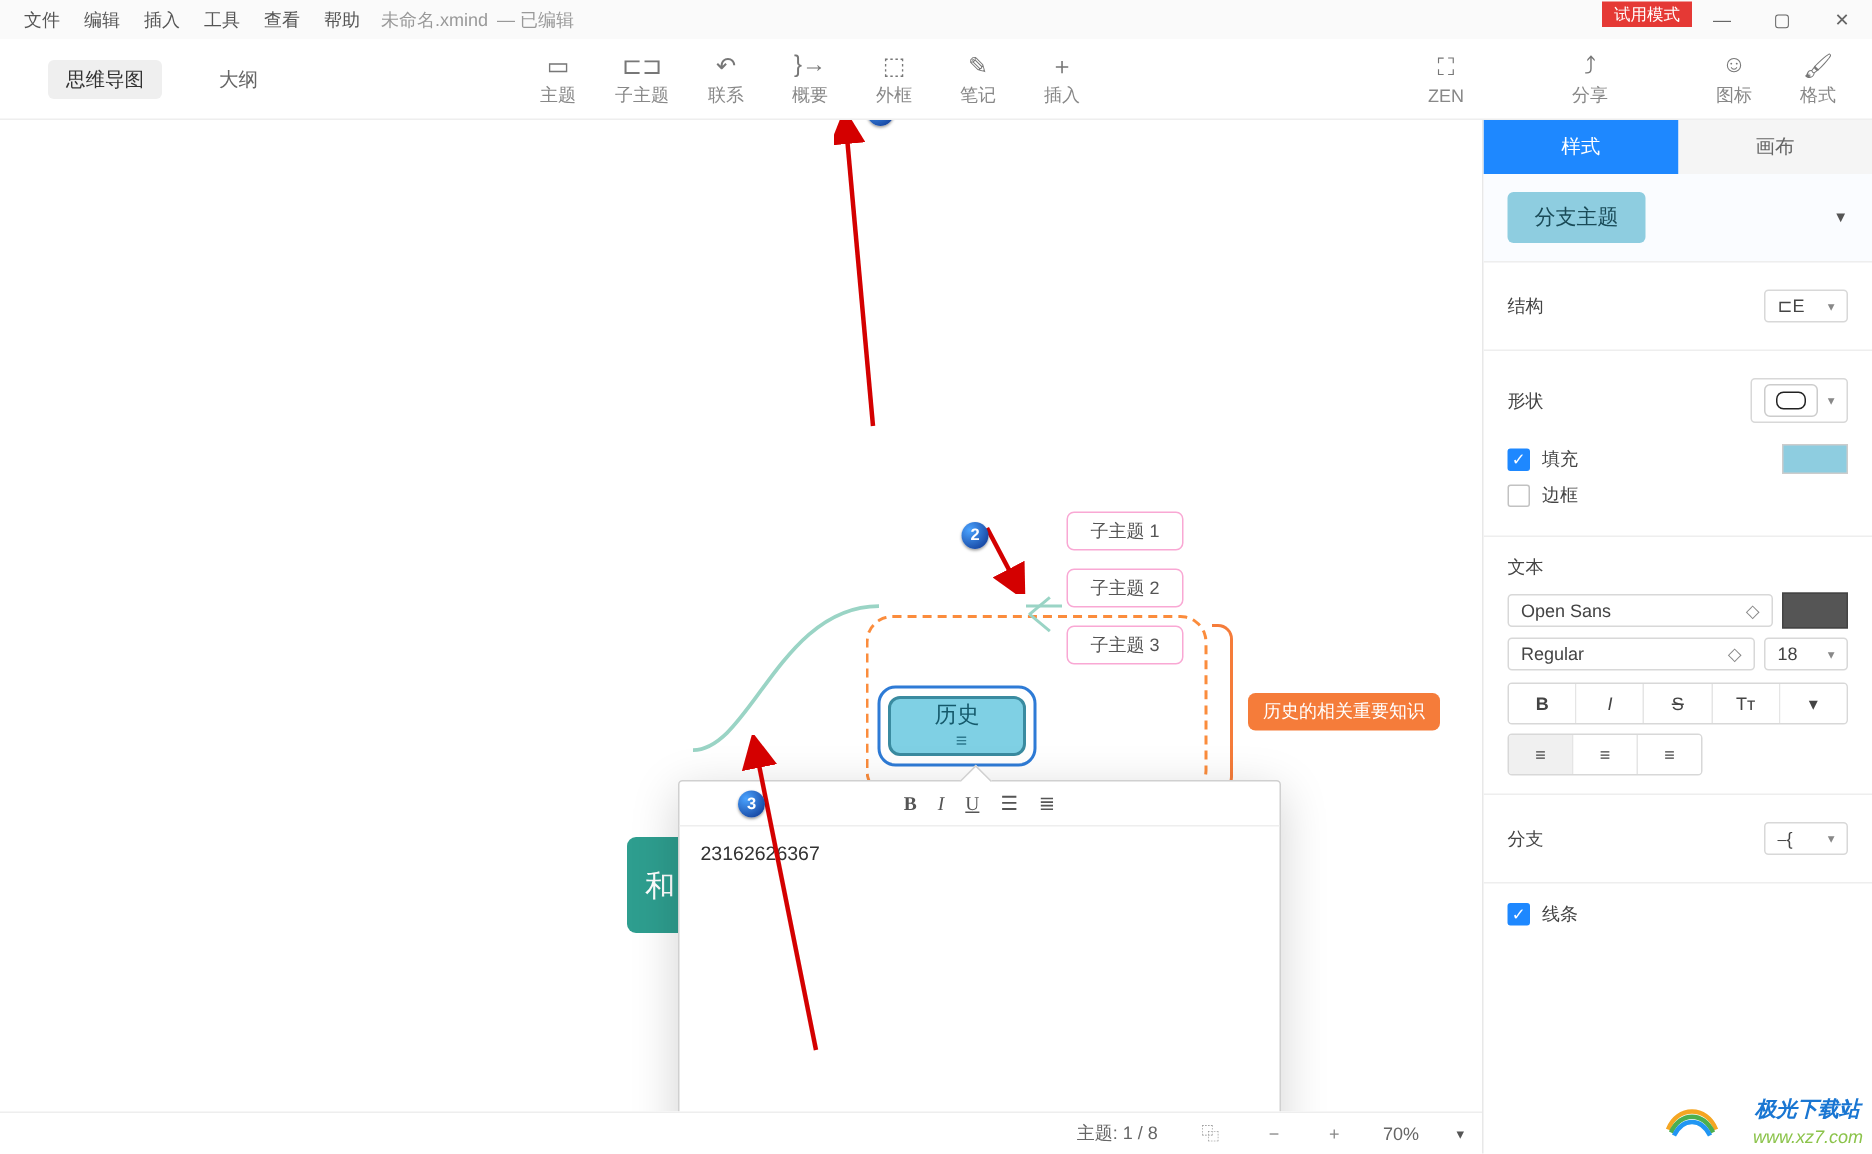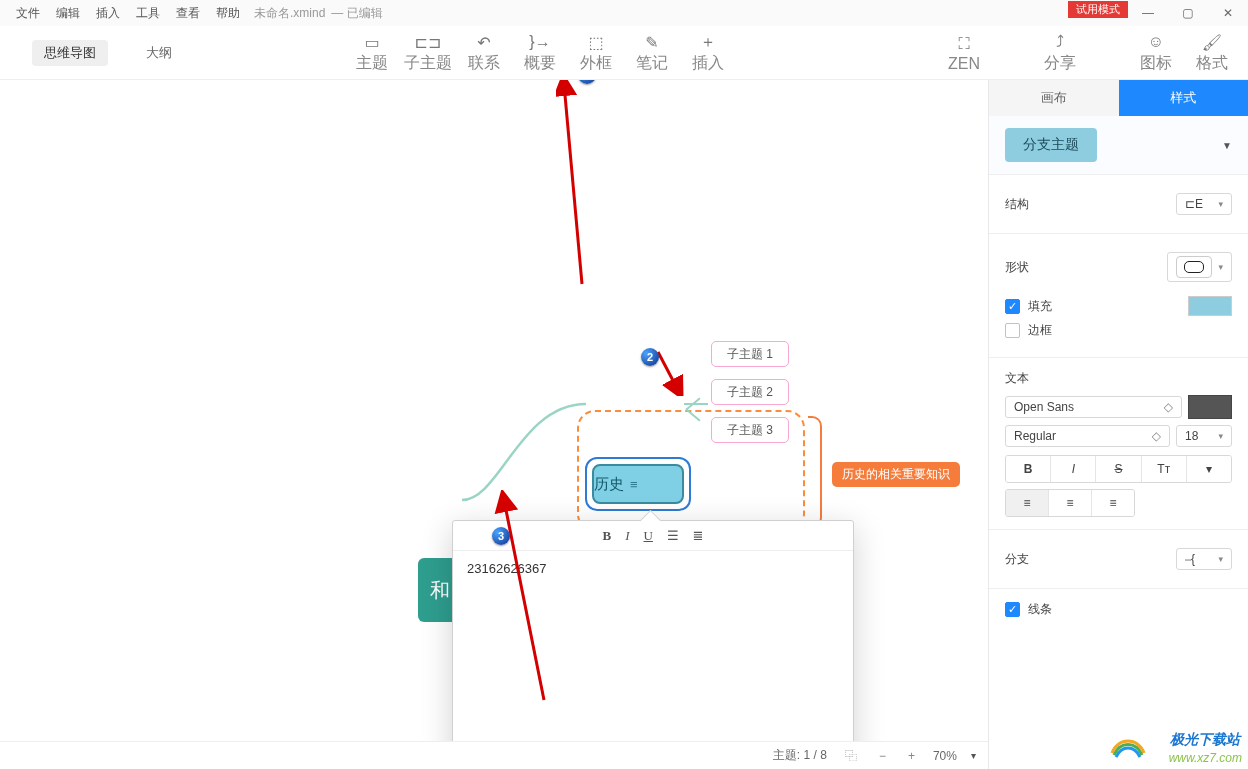--- a/index.html
+++ b/index.html
@@ -14,31 +14,31 @@
 .window-controls div { width: 40px; display: flex; align-items: center; justify-content: center; color: #666; cursor: pointer; font-size: 12px; }
 
 
 .toolbar-row { height: 54px; display: flex; align-items: stretch; padding: 0 8px; border-bottom: 1px solid #eee; background: #fff; }
 .view-tabs { display:flex; align-items:center; gap:2px; margin-right:20px; }
 .view-tabs .vt { padding:4px 12px; font-size:13px; color:#666; border-radius:4px; cursor:pointer;margin-left:24px; }
 .view-tabs .vt.active { background:#efefef; color:#333; }
 .tool-group { display:flex; align-items:center; margin-left: 140px; }
 .tool-btn { width:56px; display:flex; flex-direction:column; align-items:center; justify-content:center; cursor:pointer; }
 .tool-btn .ticon { font-size:16px; color:#777; height:22px; display:flex; align-items:center; }
-.tool-btn .tlabel { font-size:16px; color:#888;text-align:center; }
+.tool-btn .tlabel { font-size:12px; color:#888;text-align:center; }
 .tool-right { margin-left:auto; display:flex; align-items:center; }
 .tool-right .tool-btn { width:56px; }
 .tool-far { display:flex; align-items:center; margin-left:40px; }
 
 
 .workspace { position:absolute; left:0; top:80px; right:260px; bottom:28px; background:#fff; overflow:hidden; }
 
 
 .boundary { position:absolute; left:577px; top:330px; width:228px; height:122px; border:2px dashed #fb8c3c; border-radius:18px; }
-.topic-main { position:absolute; left:592px; top:384px; width:92px; height:40px; background:#7fd0e4; border:2px solid #3a8ba0; border-radius:8px; display:flex; align-items:center; justify-content:flex-start; color:#15596b; font-size:15px; }
+.topic-main { position:absolute; left:592px; top:384px; width:92px; height:40px; background:#7fd0e4; border:2px solid #3a8ba0; border-radius:8px; display:flex; align-items:center; justify-content:center; color:#15596b; font-size:15px;flex-direction:column; }
 .topic-main .note-icon { margin-left:6px; color:#2e7a8f; font-size:13px; }
 .topic-outer-sel { position:absolute; left:585px; top:377px; width:106px; height:54px; border:2px solid #2e7bd6; border-radius:12px; }
 .subtopic { position:absolute; width:78px; height:26px; border:1px solid #f9a8d4; border-radius:5px; display:flex; align-items:center; justify-content:center; font-size:12px; color:#555; background:#fff; }
 .connector { position:absolute; background:#9ad4c5; height:2px; }
 .summary-bracket { position:absolute; left:808px; top:336px; width:14px; height:112px; border-right:2px solid #f57c3a; border-top:2px solid #f57c3a; border-bottom:2px solid #f57c3a; border-top-right-radius:10px; border-bottom-right-radius:10px; }
 .summary-label { position:absolute; left:832px; top:382px; background:#f57c3a; color:#fff; padding:4px 10px; border-radius:5px; font-size:12px; white-space:nowrap; }
 .root-teal { position:absolute; left:418px; top:478px; width:44px; height:64px; background:#2e9e8f; color:#fff; border-radius:6px; display:flex; align-items:center; justify-content:center; font-size:20px; }
 
 
 .note-popup { position:absolute; left:452px; top:440px; width:402px; height:276px; background:#fff; border:1px solid #d0d0d0; box-shadow:0 8px 32px rgba(0,0,0,0.18); border-radius:3px; }
@@ -69,21 +69,21 @@
 .color-swatch { width:44px; height:20px; border:1px solid #ccc; }
 .width-input { width:44px; height:20px; border:1px solid #ddd; background:#f5f5f5; text-align:center; font-size:11px; color:#aaa; }
 .font-select { border:1px solid #d8d8d8; border-radius:3px; padding:3px 8px; font-size:12px; width:100%; display:flex; justify-content:space-between; align-items:center; background:#fff; }
 .btn-row { display:flex; gap:0; border:1px solid #d8d8d8; border-radius:3px; overflow:hidden; }
 .btn-row .b { flex:1; height:26px; display:flex; align-items:center; justify-content:center; font-size:12px; border-right:1px solid #e5e5e5; cursor:pointer; background:#fff; }
 .btn-row .b:last-child { border-right:none; }
 .btn-row .b.active { background:#f0f0f0; }
 .dark-swatch { width:44px; height:24px; background:#555; border:1px solid #444; }
 
 
-.statusbar { position:absolute; left:0; right:260px; bottom:0; height:28px; border-top:1px solid #eee; display:flex; align-items:center; justify-content:flex-end; padding:0 12px; font-size:12px; color:#666; gap:14px; background:#fff; }
+.statusbar { position:absolute; left:0; right:260px; bottom:0; height:28px; border-top:1px solid #eee; display:flex; align-items:center; justify-content:flex-end; padding:0 12px; font-size:12px; color:#666; gap:25px; background:#fff; }
 .statusbar .sb-btn { cursor:pointer; color:#888; padding:0 4px; }
 
 
 .watermark { position:absolute; right:6px; bottom:4px; font-size:12px; color:#8bc34a; font-style:italic; }
 .wm-logo { position:absolute; right:100px; bottom:6px; width:40px; height:30px; }
 
 .caret-down { font-size:10px; color:#555; }
 </style>
 </head>
 <body>
@@ -234,22 +234,22 @@
   <span>主题: 1 / 8</span>
   <span class="sb-btn">⿻</span>
   <span class="sb-btn">−</span>
   <span class="sb-btn">+</span>
   <span>70%</span>
   <span class="caret-down">▾</span>
 </div>
 
 <div class="rpanel">
   <div class="rpanel-tabs">
+    <div class="rt active">样式</div>
     <div class="rt inactive">画布</div>
-    <div class="rt active">样式</div>
   </div>
 
   <div class="rp-section" style="background:#fafcff; display:flex; align-items:center; justify-content:space-between;">
     <span class="rp-chip">分支主题</span>
     <span class="caret-down">▼</span>
   </div>
 
   <div class="rp-section">
     <div class="rp-row">
       <span>结构</span>

